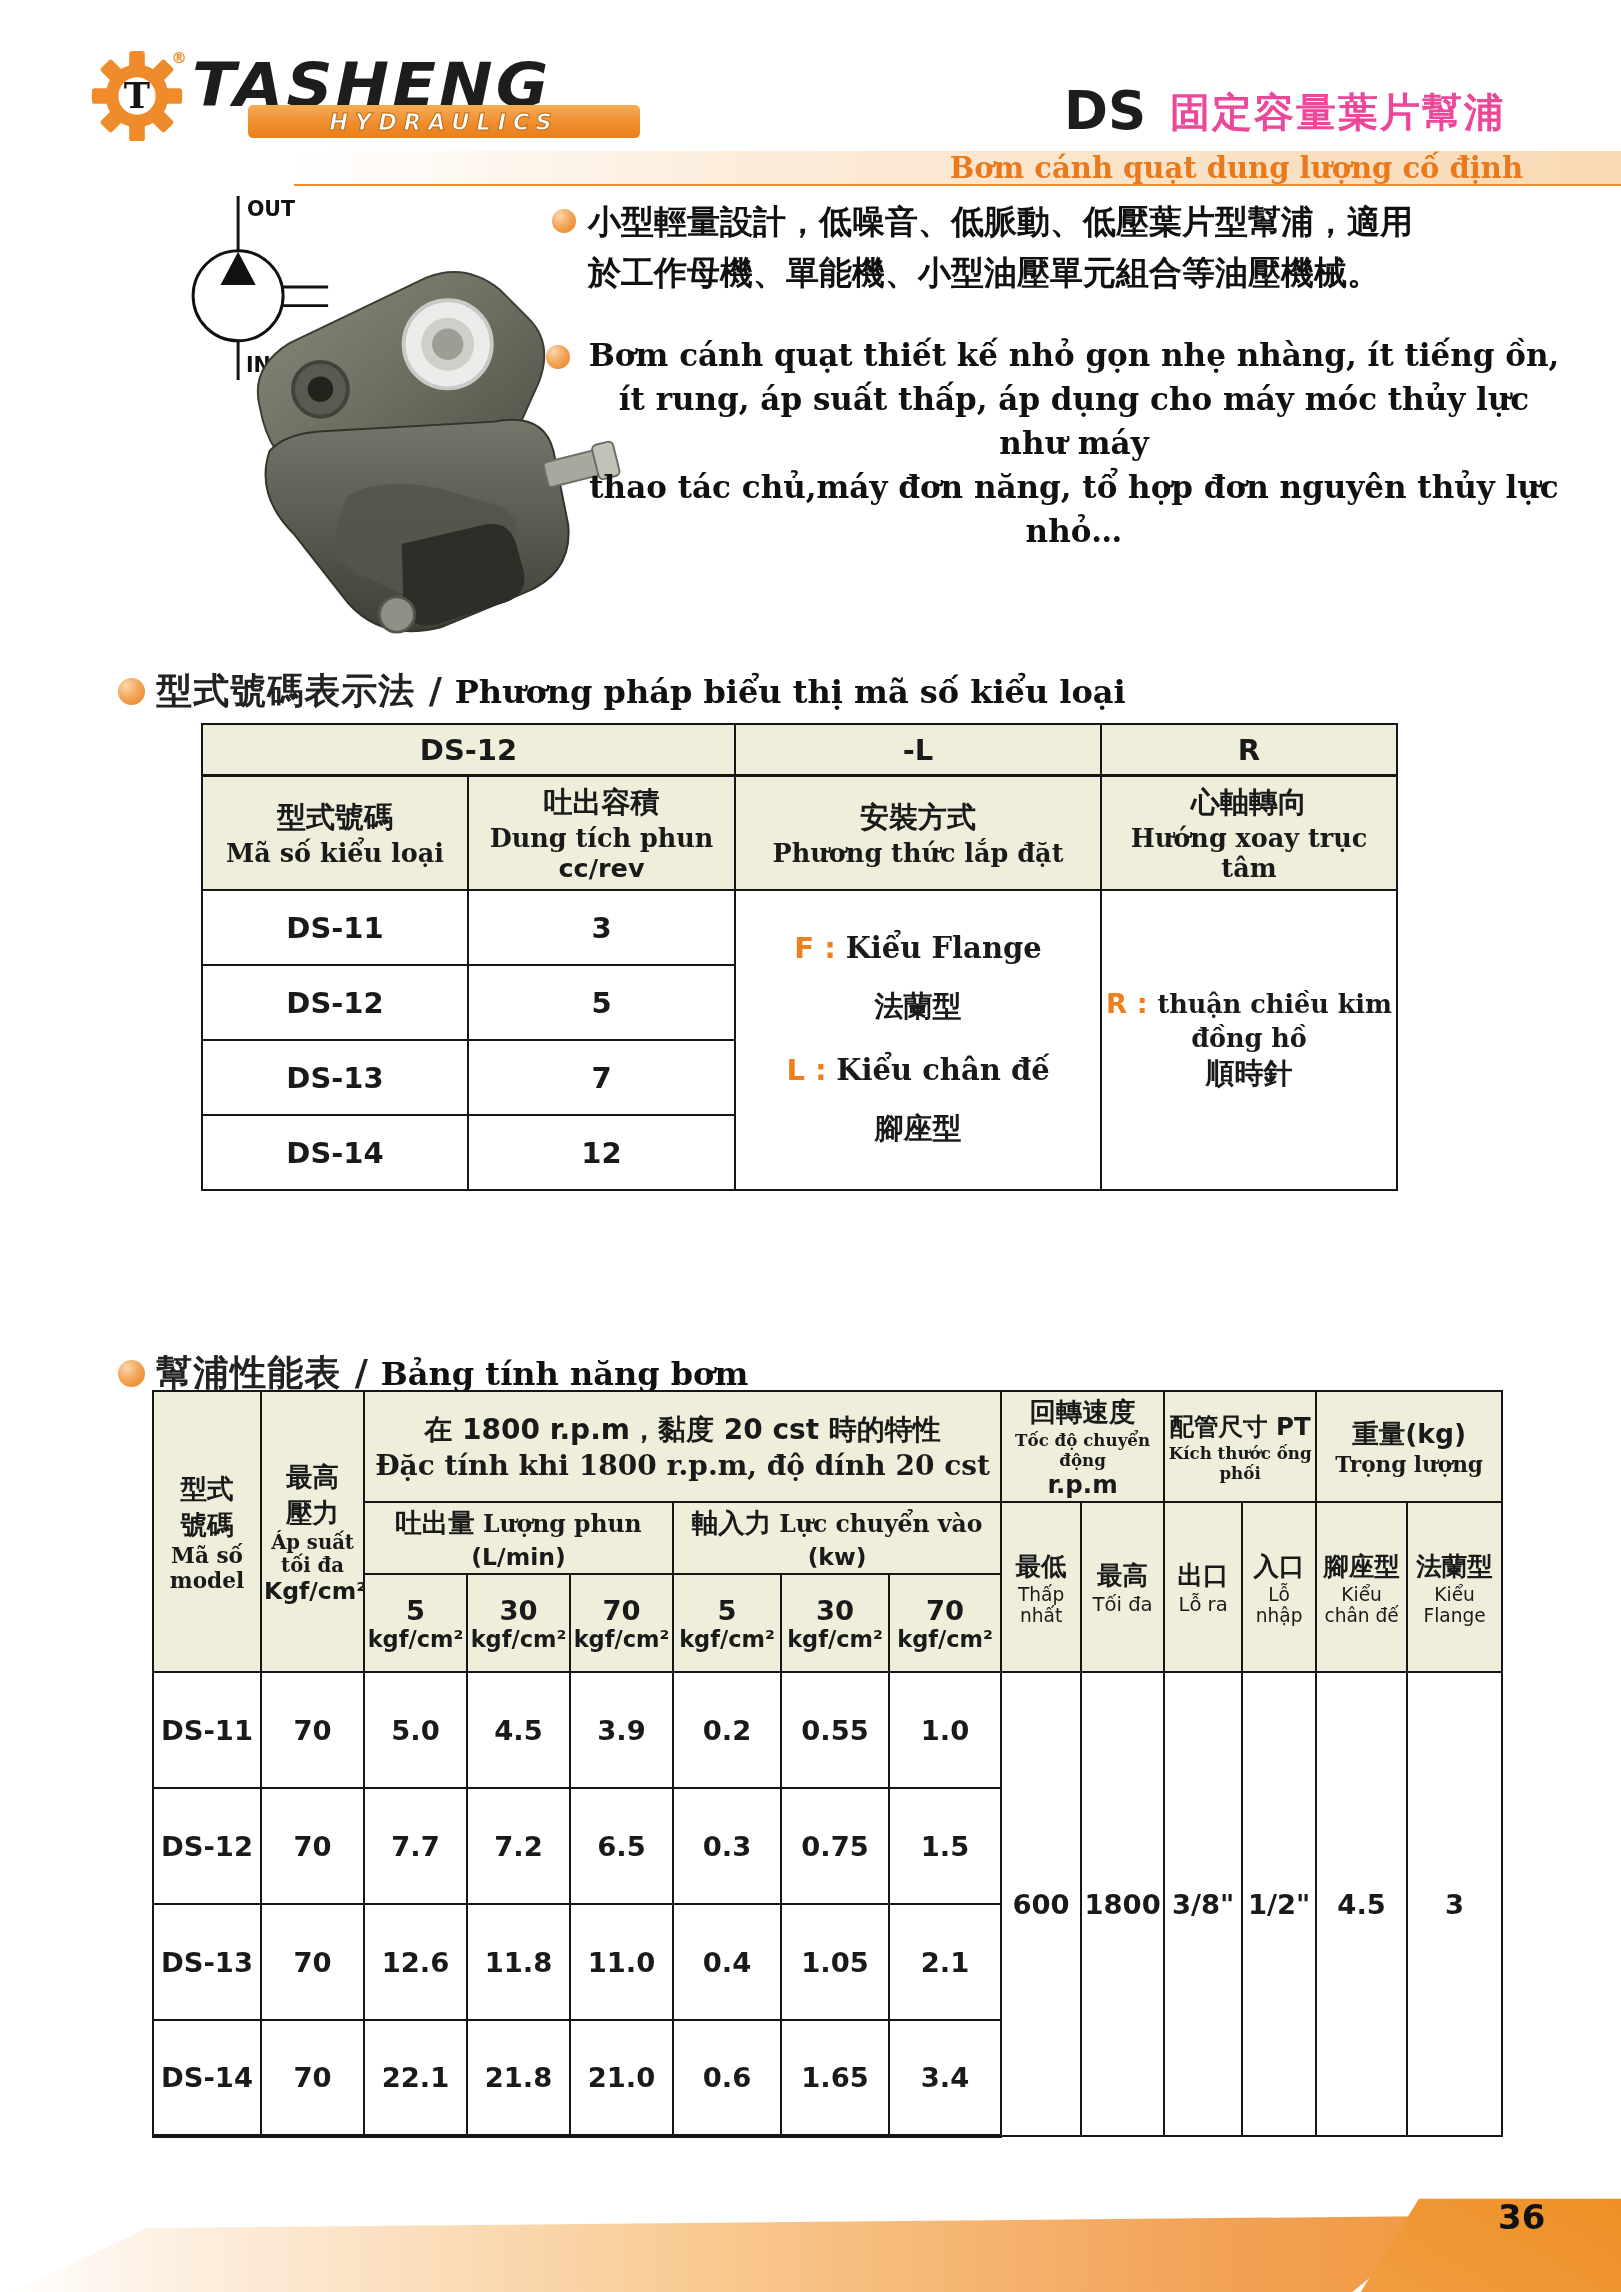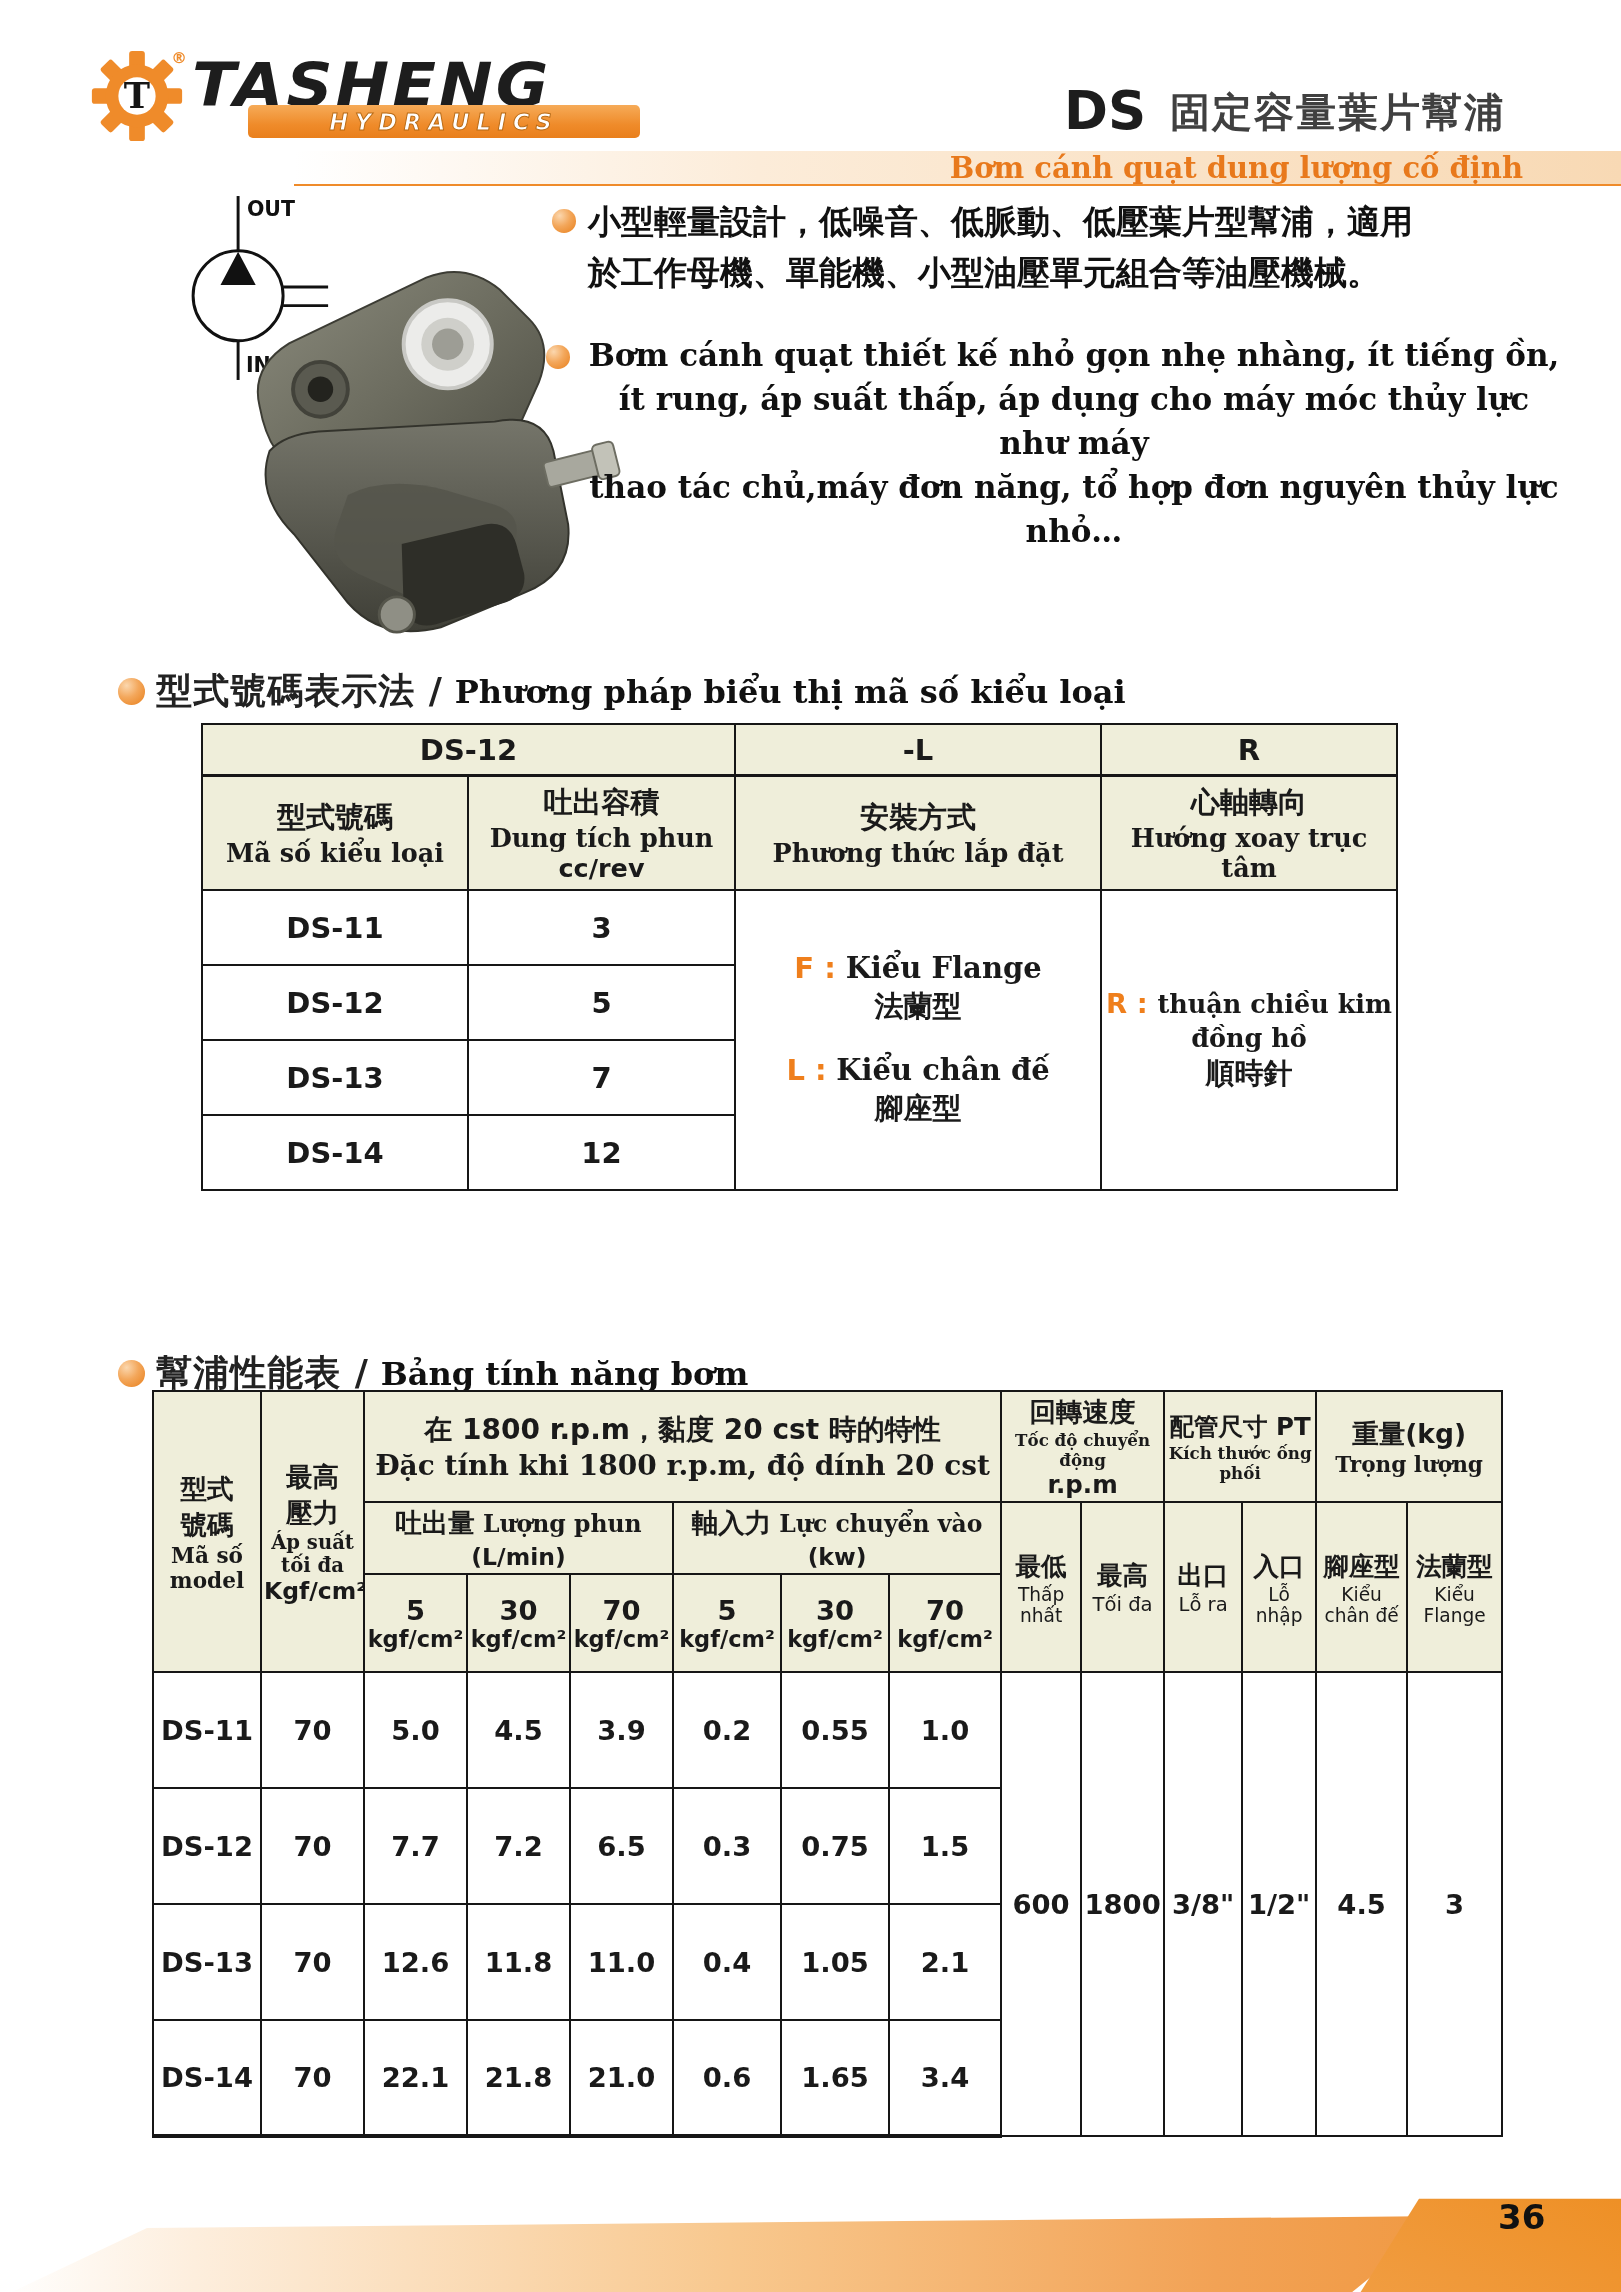--- a/index.html
+++ b/index.html
@@ -11,21 +11,21 @@
 
   
   .brand{left:192px;top:49px;font-size:61px;font-weight:900;font-style:italic;
          letter-spacing:2.9px;color:#1d1d1d;transform:scaleX(1.05);transform-origin:left;}
   .hydra-banner{left:248px;top:105px;width:392px;height:33px;
      background:linear-gradient(180deg,#f6ab58 0%,#ef8b2a 60%,#e97f1c 100%);
      border-radius:4.9px;display:flex;align-items:center;justify-content:center;}
   .hydra-banner span{font-size:22.5px;font-weight:800;font-style:italic;letter-spacing:6.9px;
      color:#ffffff;-webkit-text-stroke:1px #b96a14;}
   .ds-code{left:1064px;top:84px;font-size:53px;font-weight:900;color:#1d1d1d;line-height:1;}
-  .ds-title-zh{left:1170px;top:92px;font-size:40px;font-weight:900;color:#404040;line-height:1;letter-spacing:2px;}
+  .ds-title-zh{left:1170px;top:92px;font-size:40px;font-weight:900;color:#ec4899;line-height:1;letter-spacing:2px;}
   .vi-strip{left:294px;top:151px;width:1327px;height:35px;
      background:linear-gradient(90deg,rgba(253,240,227,0) 0%,#fcecd9 35%,#f8d9b4 100%);
      border-bottom:2.9px solid #ef8b2a;display:flex;align-items:center;justify-content:flex-end;
      padding-right:0;box-sizing:border-box;}
   .vi-strip span{font-size:29px;font-weight:700;color:#e8791c;margin-right:98px;}
 
   
   .orange-dot{width:23.5px;height:23.5px;border-radius:50%;
      background:radial-gradient(circle at 32% 28%,#fbd7ae 0%,#f3a75b 45%,#e87f1b 100%);}
   .bullet-zh{left:588px;top:196px;width:970px;font-size:33px;font-weight:700;line-height:1.55;color:#111;}
@@ -45,21 +45,21 @@
   .t1 td{font-size:29px;}
   .t2{left:152px;top:1390px;width:1350px;}
   .hdr{background:#efeeda;}
   .t1 .ex-row td{height:45px;font-weight:800;border-bottom-width:3.9px;}
   .t1 .hd-row td{height:108px;}
   .t1 .body-row td{height:69px;font-weight:800;}
   .zh-b{font-weight:800;}
   .vi-s{font-family:"DejaVu Serif","Liberation Serif",serif;font-weight:700;}
   .small{font-size:25.5px;}
   .key{color:#ef7f1c;font-weight:900;margin-right:9.8px;}
-  .mount-cell div{margin:2px 0;}
+  .mount-cell div{margin:22px 0;}
   .outer{border:2.9px solid #111;}
   .t2 td{font-size:25.5px;}
   .t2 .data td{font-weight:800;font-size:27.4px;}
   .t2 .unit-sub{font-size:22.5px;font-weight:800;}
   .t2 .big{font-size:27.4px;font-weight:800;}
   .t2 tr.bot td{border-bottom-width:4.9px;}
 
   
   .band{left:0;top:2185px;width:1621px;height:108px;}
   .band .main{position:absolute;inset:0;

